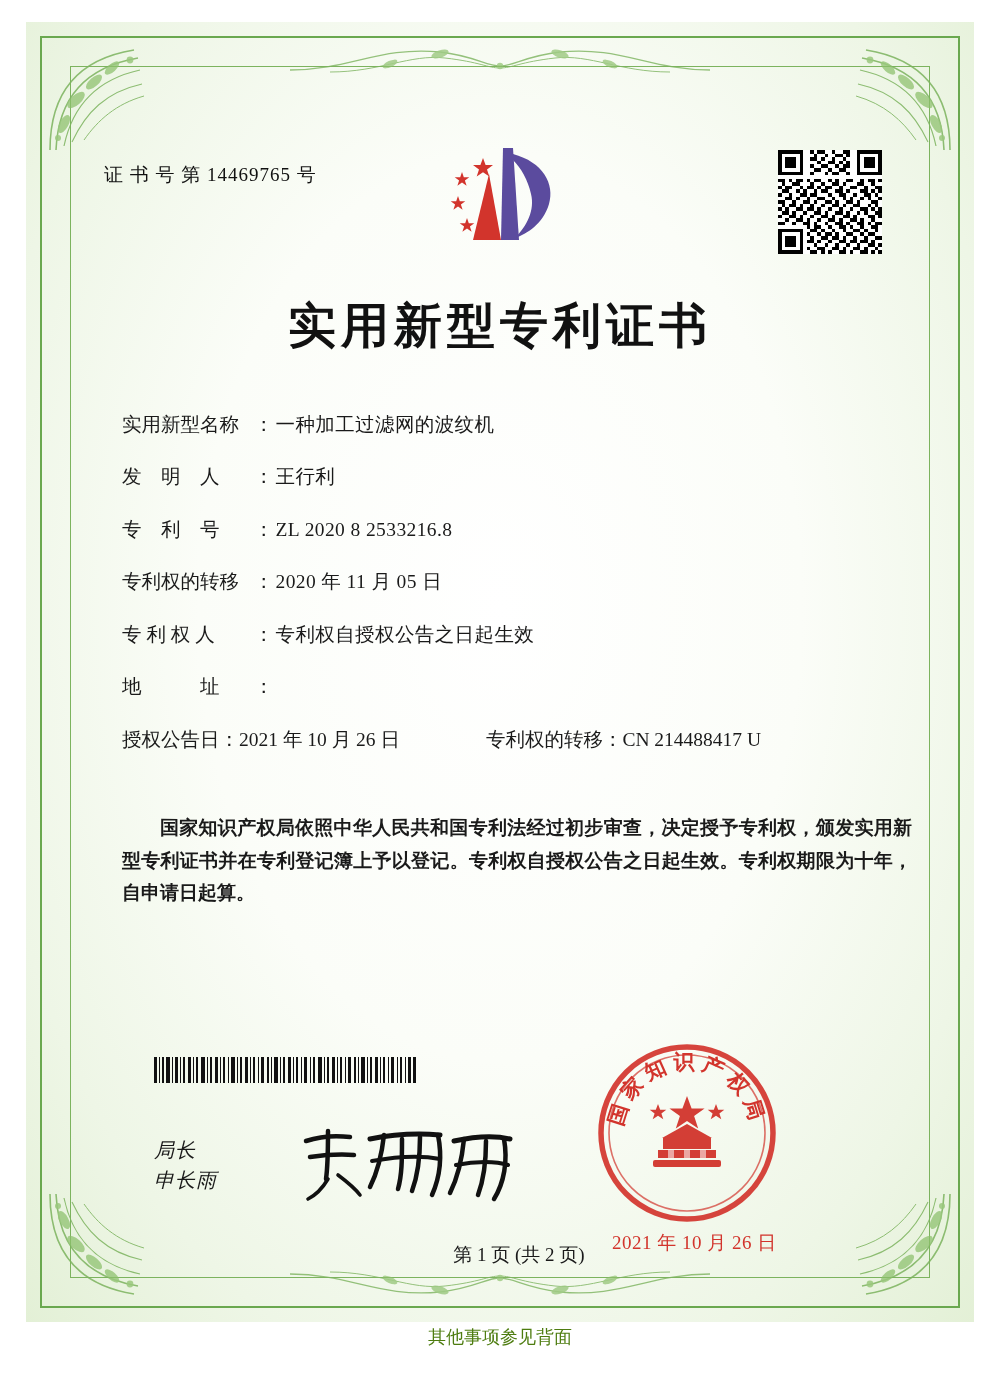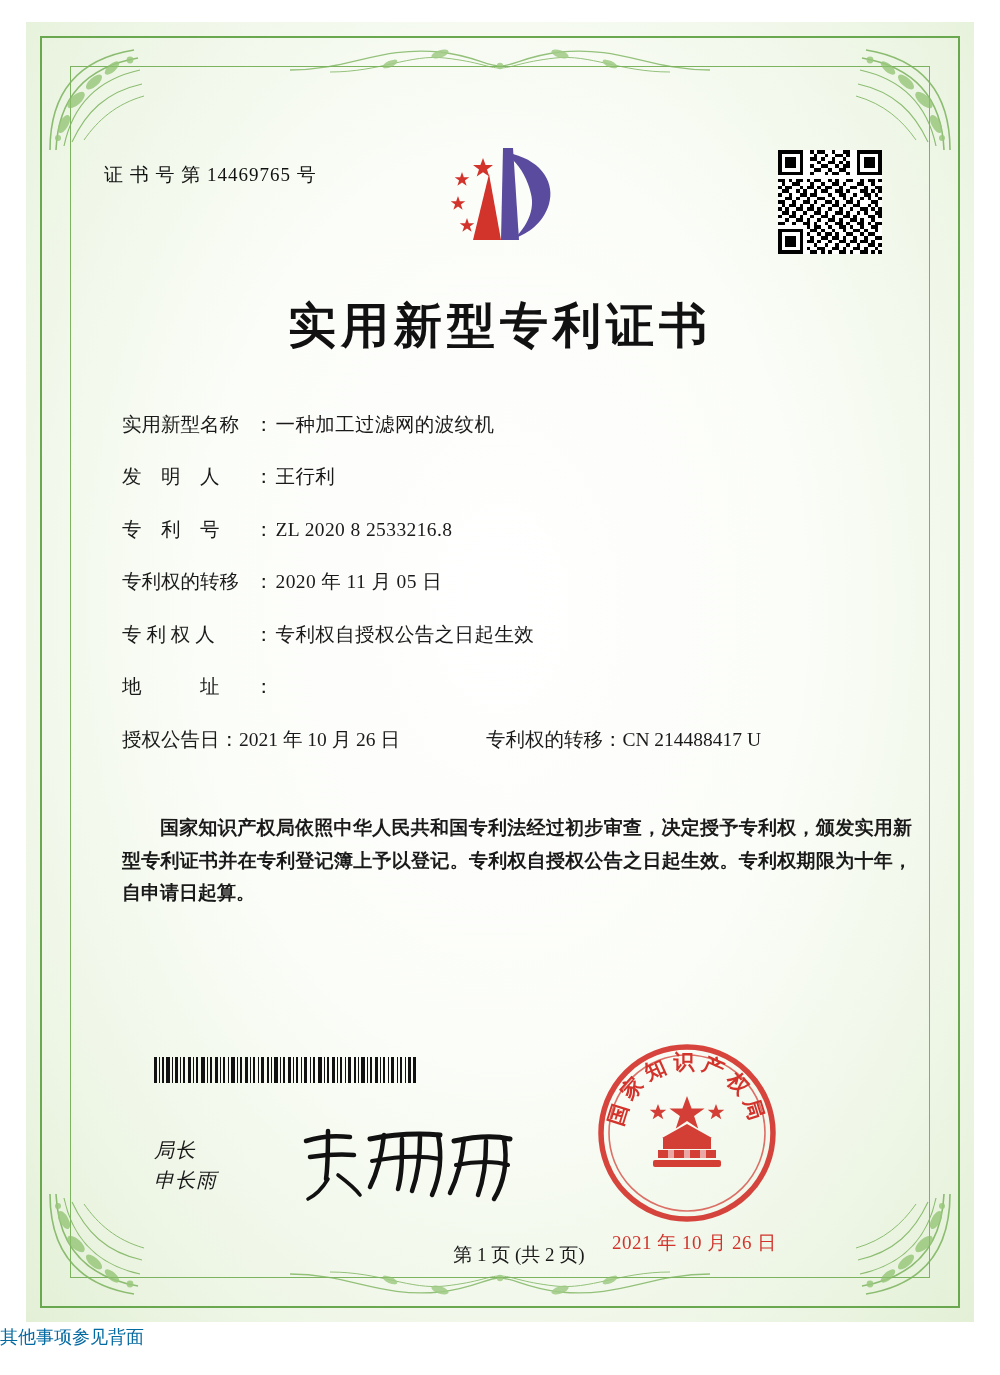--- a/index.html
+++ b/index.html
@@ -198,23 +198,23 @@
     left: 0; right: 0;
     bottom: 54px;
     text-align: center;
     font-size: 19px;
     margin-left: 38px;
   }
   .back-note {
     position: absolute;
     left: 0; right: 0;
     top: 1325px;
-    text-align: left;
+    text-align: center;
     font-size: 18px;
-    color: #0369a1;
+    color: #4d7c0f;
   }
 </style>
 </head>
 <body>
 
 <div class="cert-page">
 
   <div class="frame-outer"></div>
   <div class="frame-inner"></div>
 

